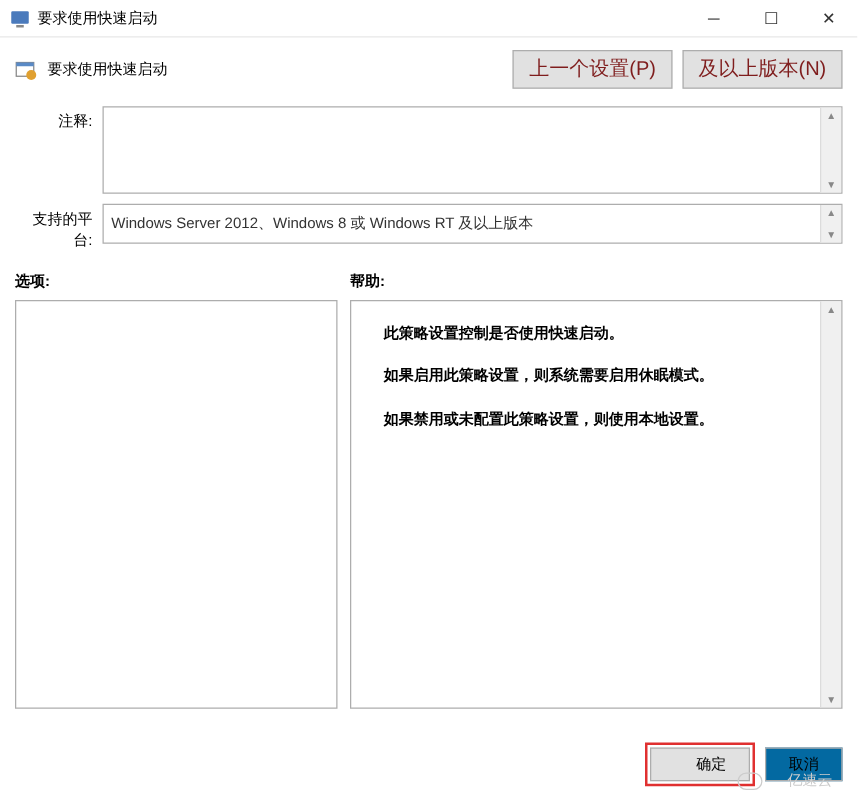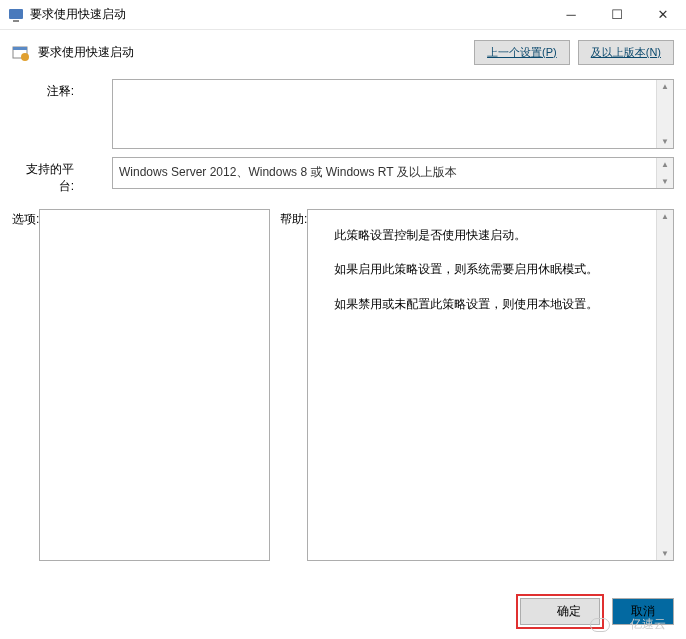--- a/index.html
+++ b/index.html
@@ -42,24 +42,23 @@
       gap: 8px;
     }
     .policy-icon {
       width: 18px; height: 18px;
     }
     .policy-title { font-size: 12px; flex: 1; }
     .navbtn {
       padding: 4px 12px;
       border: 1px solid #adadad;
       background: #e1e1e1;
-      color: #0c4a6e;
-      font-size: 11px;
+      color: #7f1d1d;
+      font-size: 16px;
       cursor: default;
-      text-decoration: underline;
     }
 
     .config-row {
       display: flex;
       padding: 0 12px;
       gap: 20px;
       margin-bottom: 6px;
     }
     .radio-col {
       width: 90px;
@@ -88,21 +87,21 @@
     }
     .radio-circle.checked::after {
       content: "";
       width: 6px; height: 6px;
       border-radius: 50%;
       background: #333;
     }
     .accel { text-decoration: underline; }
 
     .right-col { flex: 1; }
-    .field-row { display: flex; margin-bottom: 8px; gap: 30px; }
+    .field-row { display: flex; margin-bottom: 8px; }
     .field-label { width: 70px; text-align: right; padding-right: 8px; padding-top: 4px; }
     .field-box {
       flex: 1;
       border: 1px solid #adadad;
       height: 70px;
       position: relative;
       background: #fff;
     }
     .field-box.small { height: 32px; }
     .scroll-stub {
@@ -120,21 +119,21 @@
     }
     .scroll-stub span { padding: 2px 0; }
     .field-content { padding: 6px 20px 6px 6px; color: #333; }
 
     .two-col {
       display: flex;
       padding: 0 12px 8px 12px;
       gap: 10px;
       height: 360px;
     }
-    .col { display: flex; flex-direction: row; }
+    .col { display: flex; flex-direction: column; font-weight: bold; }
     .col.left { width: 258px; }
     .col.right { flex: 1; }
     .col-header { padding: 2px 0 6px 0; }
     .col-box {
       flex: 1;
       border: 1px solid #adadad;
       background: #fff;
       position: relative;
       overflow: hidden;
     }

